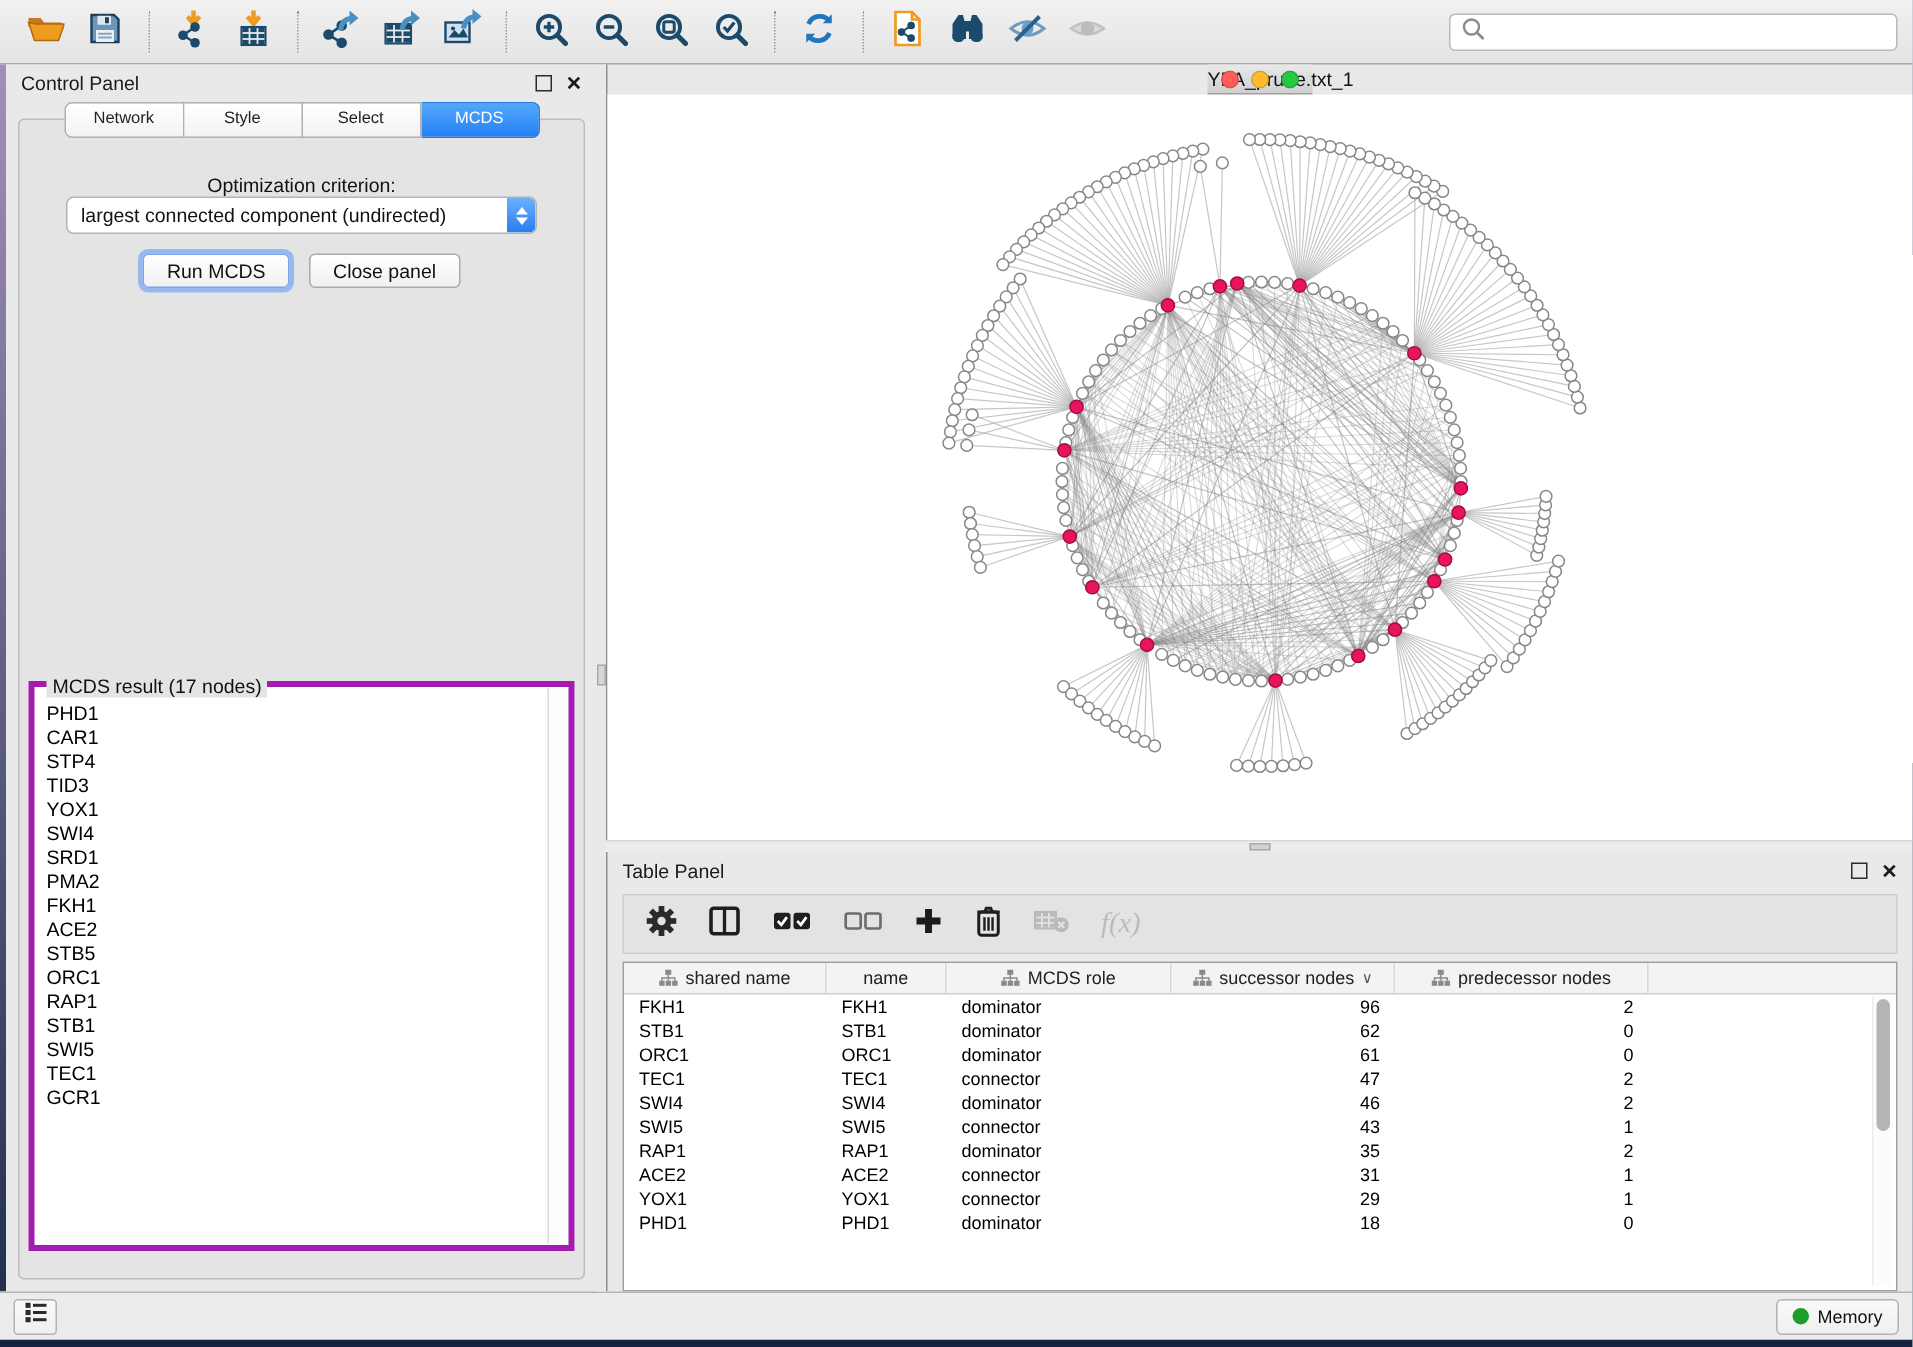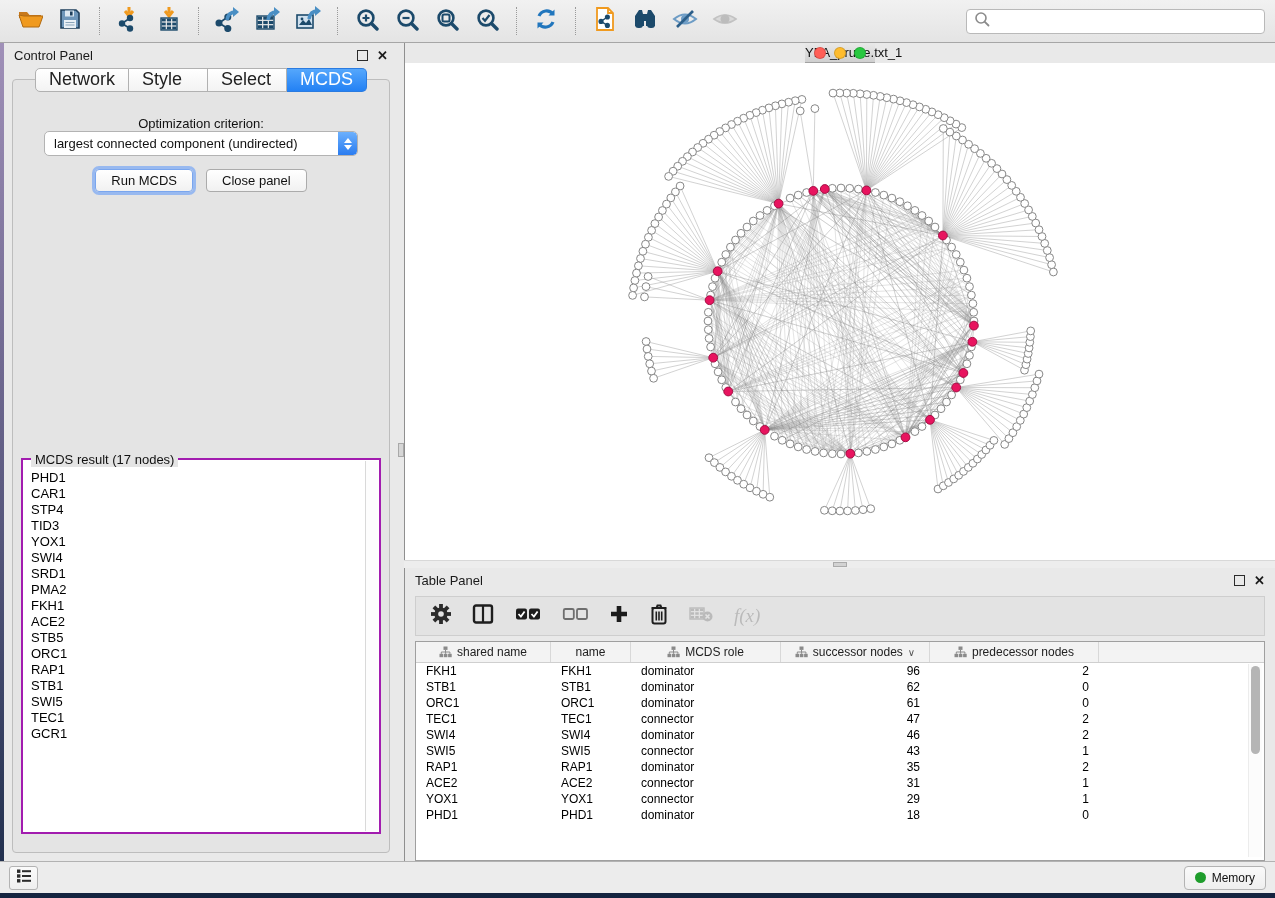--- a/index.html
+++ b/index.html
@@ -23,38 +23,38 @@
   .main{flex:1;display:flex;min-height:0;}
   .wallpaper-strip{width:4px;background:linear-gradient(180deg,#a090b8 0%,#6f6890 40%,#3c4466 80%,#22304e 100%);flex:0 0 auto;}
 
   
   .control-panel{width:394px;flex:0 0 auto;display:flex;flex-direction:column;background:#e9e9e9;}
   .panel-header{height:25px;display:flex;align-items:center;padding:0 10px;font-size:13px;color:#1a1a1a;flex:0 0 auto;}
   .win-btns{margin-left:auto;display:flex;align-items:center;gap:9px;}
   .float-btn{width:9px;height:9px;border:1.5px solid #2b2b2b;background:transparent;}
   .close-x{font-size:13px;font-weight:bold;color:#1a1a1a;line-height:1;}
   .cp-tabs{display:flex;justify-content:center;position:relative;z-index:2;height:22px;flex:0 0 auto;}
-  .seg-tab{min-width:52px;padding:0 13px;height:22px;line-height:21px;text-align:left;font-size:18px;color:#222;
+  .seg-tab{min-width:52px;padding:0 13px;height:22px;line-height:21px;text-align:center;font-size:11px;color:#222;
     background:linear-gradient(#ffffff,#f3f3f3);border:1px solid #b1b1b1;border-left:none;}
   .seg-tab:first-child{border-left:1px solid #b1b1b1;border-radius:5px 0 0 5px;}
   .seg-tab:last-child{border-radius:0 5px 5px 0;}
   .seg-tab.active{background:linear-gradient(#55a7fc,#2381f4);color:#fff;border-color:#2a7be0;}
   .cp-content{flex:1;margin:-11px 8px 8px 8px;border:1px solid #bdbdbd;border-radius:4px;background:#e4e4e4;
     padding:36px 10px 18px 10px;display:flex;flex-direction:column;align-items:center;min-height:0;}
   .opt-label{font-size:13px;color:#111;}
   .dropdown{width:312px;height:23px;background:#fff;border:1px solid #b3b3b3;border-radius:5px;display:flex;align-items:center;overflow:hidden;}
   .dropdown .dd-value{flex:1;font-size:13px;color:#111;padding:0 9px;white-space:nowrap;}
   .dd-stepper{width:19px;height:23px;background:linear-gradient(#6cb0fd,#2a7cf0);display:flex;flex-direction:column;align-items:center;justify-content:center;gap:2px;border-radius:0 4px 4px 0;}
   .dd-up{width:0;height:0;border-left:4px solid transparent;border-right:4px solid transparent;border-bottom:5px solid #fff;}
   .dd-down{width:0;height:0;border-left:4px solid transparent;border-right:4px solid transparent;border-top:5px solid #fff;}
   .cp-buttons{display:flex;gap:13px;margin-top:13px;}
   .mac-btn{font-size:13px;color:#111;padding:3px 15px;background:linear-gradient(#ffffff,#f1f1f1);
     border:1px solid #ababab;border-radius:4px;font-family:"Liberation Sans",sans-serif;}
   .mac-btn.focused{box-shadow:0 0 0 3px rgba(90,150,250,.55);border-color:#7aa6ee;}
-  .mcds-group{margin-top:auto;position:relative;width:356px;height:372px;border:2px solid #a21caf;background:#fff;flex:0 0 auto;}
+  .mcds-group{margin-top:auto;position:relative;width:356px;height:372px;border:4px solid #a21caf;background:#fff;flex:0 0 auto;}
   .mcds-legend{position:absolute;top:-8px;left:8px;background:#e4e4e4;padding:0 4px;font-size:13px;color:#111;}
   .mcds-list{position:absolute;inset:1px 13px 1px 1px;overflow:hidden;padding:9px 0 0 7px;}
   .mcds-list .list-item{font-size:13px;line-height:16px;color:#000;}
   .mcds-scroll{position:absolute;top:1px;bottom:1px;right:1px;width:12px;border-left:1px solid #d9d9d9;background:#fdfdfd;}
 
   
   .v-splitter{width:6px;flex:0 0 auto;background:#e9e9e9;position:relative;}
   .v-splitter .handle{position:absolute;top:400px;left:0;width:6px;height:14px;background:#d6d6d6;border:1px solid #a9a9a9;box-sizing:border-box;}
   .right-area{flex:1;display:flex;flex-direction:column;min-width:0;}
 

